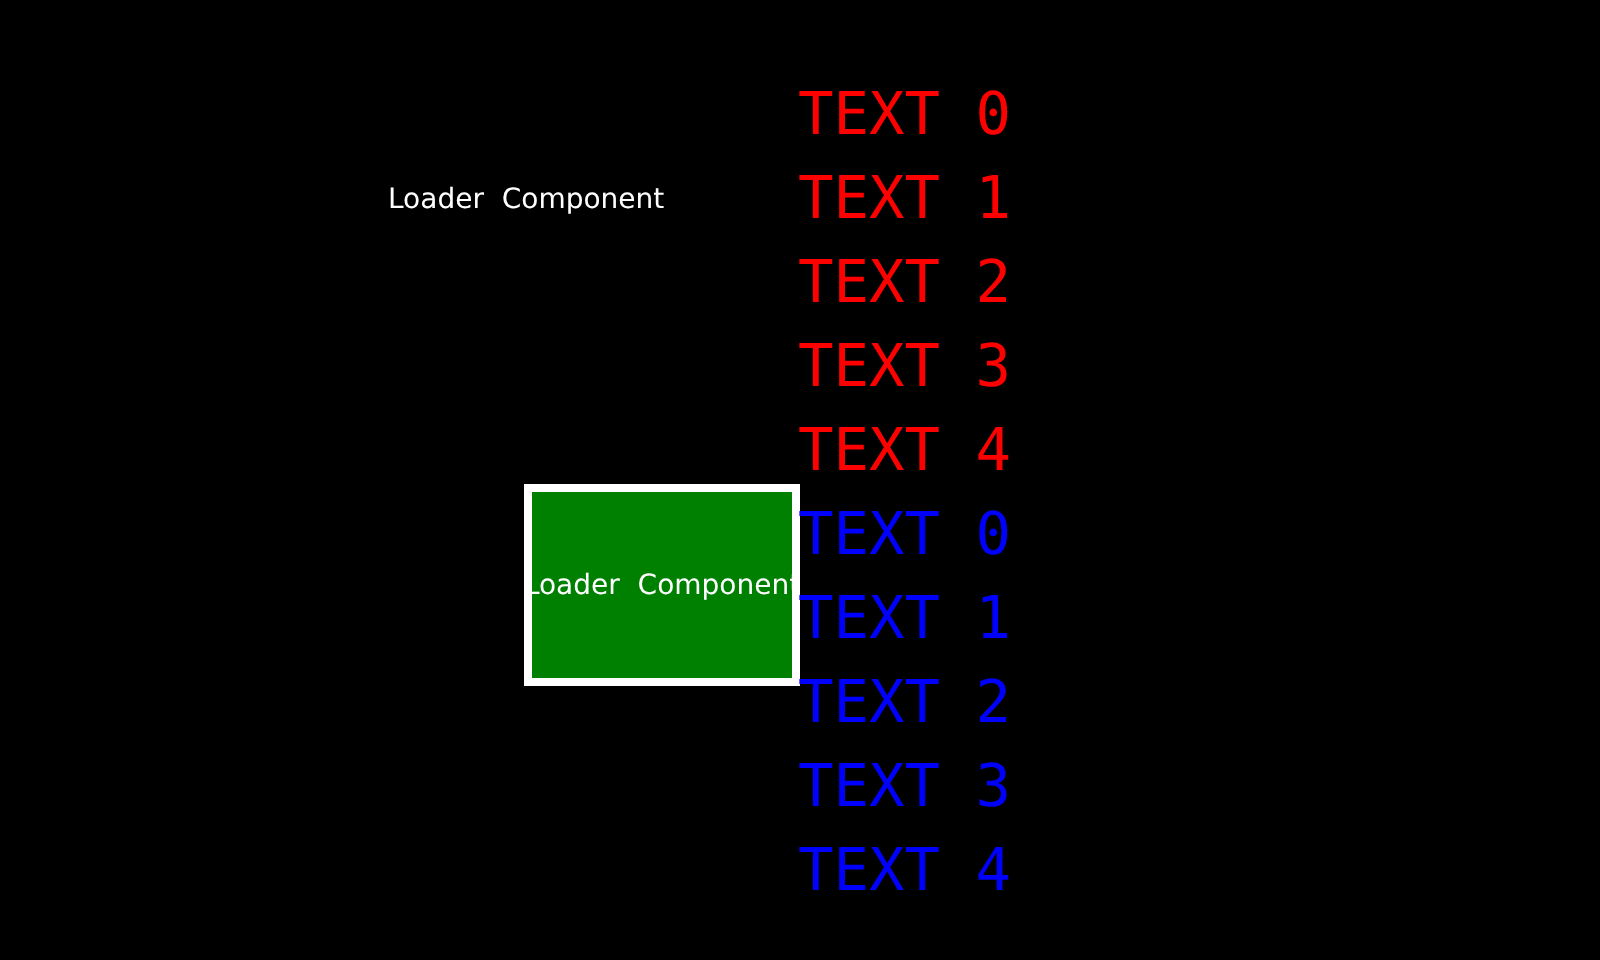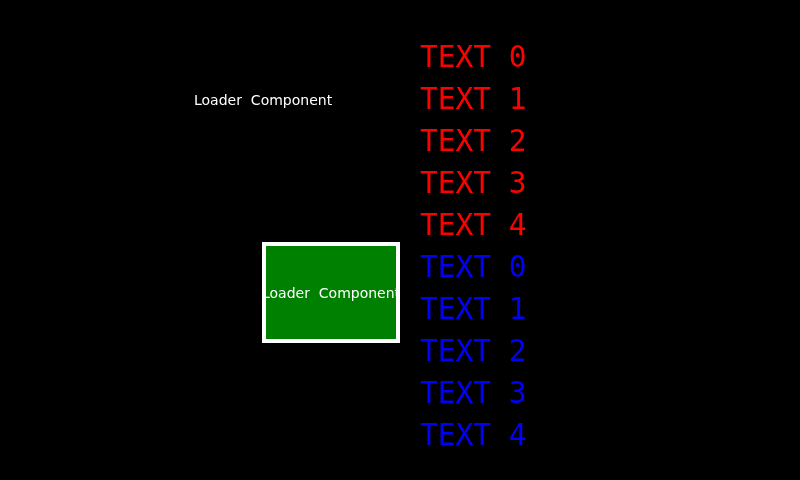--- a/index.html
+++ b/index.html
@@ -43,21 +43,20 @@
   .text-list {
     position: absolute;
     left: 399px; top: 36px;
     font-family: "DejaVu Sans Mono", monospace;
     font-size: 29.5px;
   }
   .text-row {
     height: 42px;
     line-height: 42px;
     white-space: pre;
-    margin-left: 21px;
   }
   .text-row.red  { color: #ff0000; }
   .text-row.blue { color: #0000ff; }
 </style>
 </head>
 <body>
 
 <div id="screen">
 
   <div class="floating-label">Loader  Component</div>

